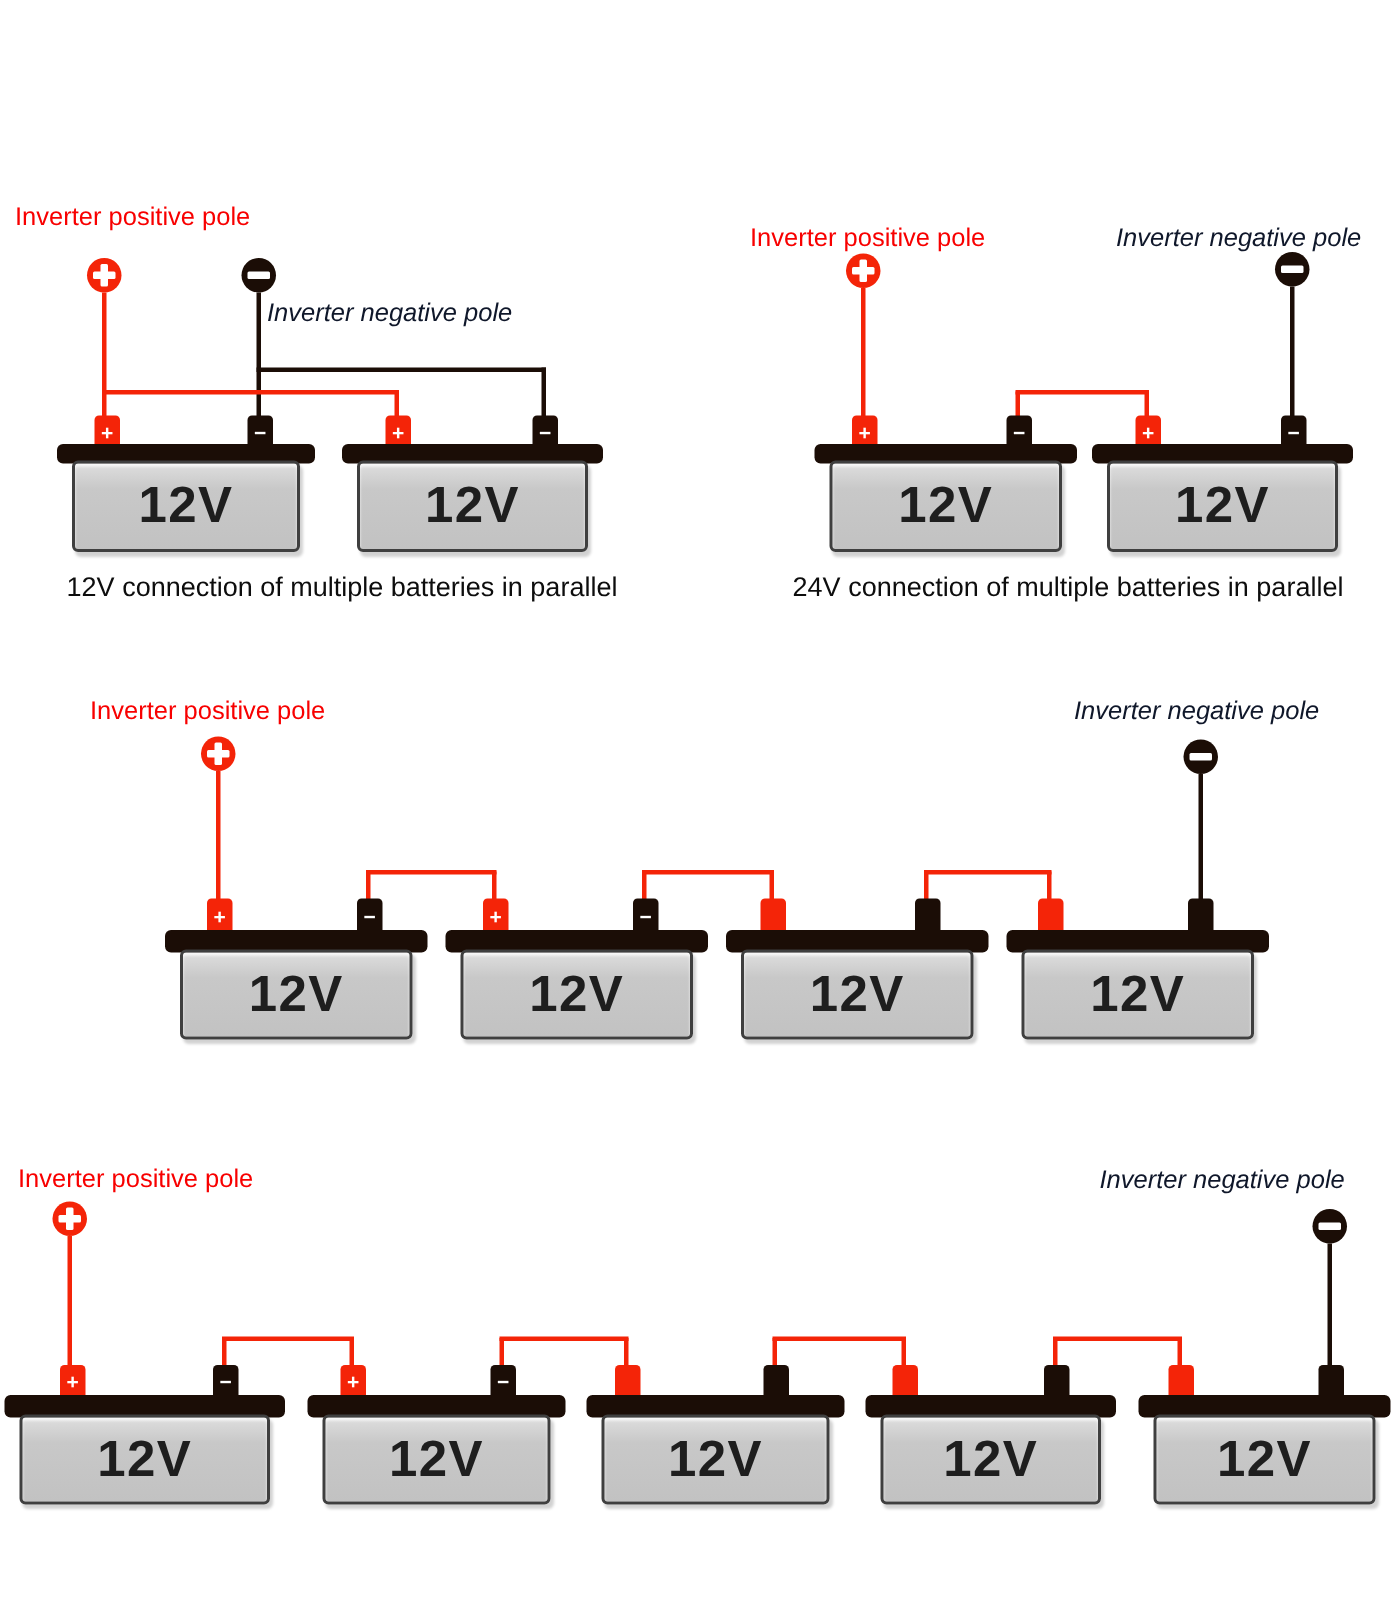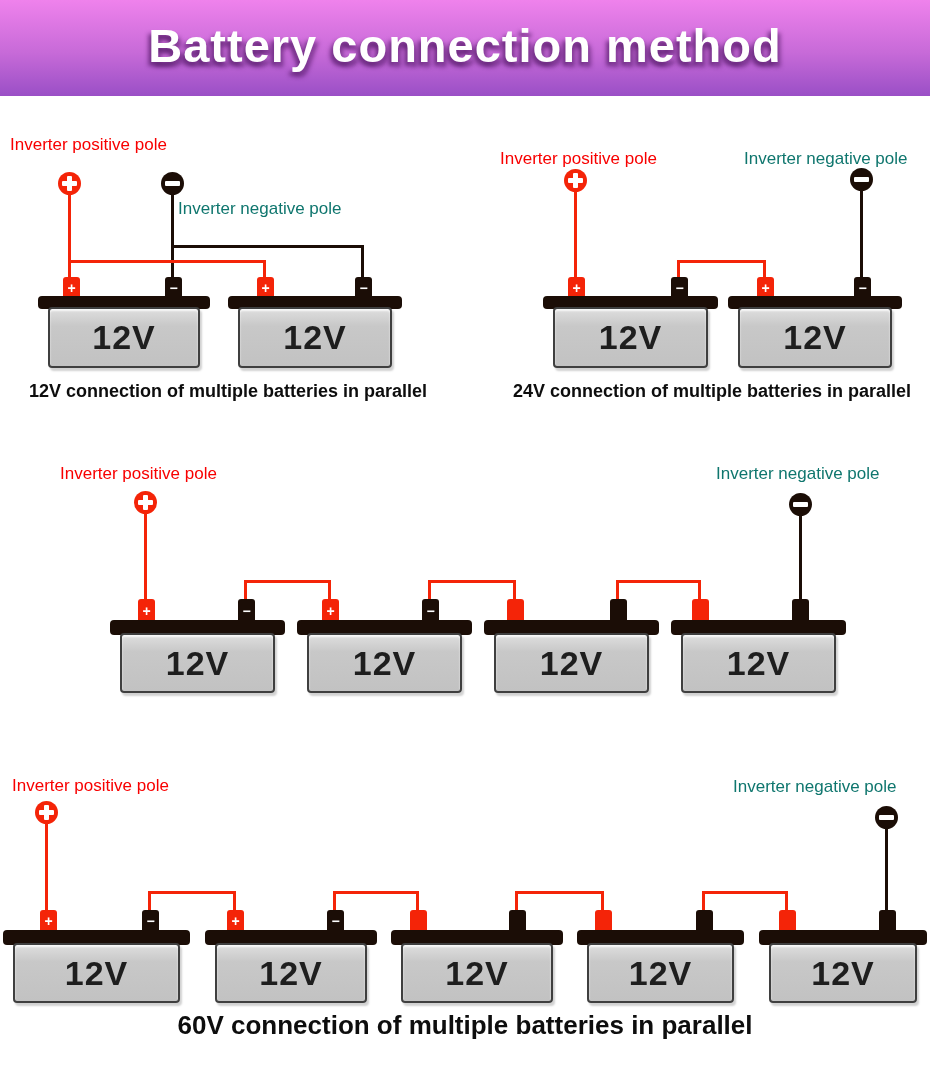--- a/index.html
+++ b/index.html
@@ -7,21 +7,21 @@
         font-family:"Liberation Sans", sans-serif;}
   
   #header{position:absolute;left:0;top:0;width:930px;height:96px;
           background:linear-gradient(180deg,#ef82ec 0%,#c76ad8 55%,#9a4fc6 100%);}
   #title{width:100%;text-align:center;line-height:92px;margin:0;
          font-size:47px;font-weight:bold;color:#ffffff;letter-spacing:1px;
          text-shadow:-3px 4px 4px rgba(88,28,108,.75), 3px 5px 4px rgba(88,28,108,.6);}
   
   .pos-label,.neg-label{position:absolute;font-size:17px;white-space:nowrap;}
   .pos-label{color:#f80000;}
-  .neg-label{color:#0f766e;}
+  .neg-label{color:#0f172a;font-style:italic;}
   
   .pole{position:absolute;width:23px;height:23px;border-radius:50%;}
   .pole.pos{background:#f42408;}
   .pole.neg{background:#1b0d06;}
   .pole .hbar{position:absolute;left:4px;top:9px;width:15px;height:5px;background:#fff;border-radius:1px;}
   .pole .vbar{position:absolute;left:9px;top:4px;width:5px;height:15px;background:#fff;border-radius:1px;}
   
   .wire{position:absolute;}
   
   .bat-bar{position:absolute;background:#1b0d06;border-radius:4px;}
@@ -29,32 +29,29 @@
             border:2px solid #3f3f3f;border-radius:4px;box-sizing:border-box;
             display:flex;align-items:center;justify-content:center;
             box-shadow:inset 0 2px 2px rgba(255,255,255,.8), 2px 3px 2px rgba(0,0,0,.18);}
   .bat-volt{font-size:34px;font-weight:600;color:#1e1e1e;letter-spacing:1px;}
   .term{position:absolute;width:17px;border-radius:3px 3px 0 0;
         display:flex;align-items:center;justify-content:center;
         color:#fff;font-size:14px;font-weight:bold;line-height:1;}
   .term.pos{background:#f42408;}
   .term.neg{background:#1b0d06;}
   
-  .caption{position:absolute;text-align:center;color:#0d0d0d;white-space:nowrap;font-weight:bold;}
+  .caption{position:absolute;text-align:center;color:#0d0d0d;white-space:nowrap;}
   .caption.small{font-size:18px;}
   .caption.big{font-size:26px;}
 </style>
 </head>
 <body>
 
 <div id="page">
 
-  <div id="header">
-    <h1 id="title">Battery connection method</h1>
-  </div>
 
   <div class="pos-label" style="left:10px;top:135px">Inverter positive pole</div>
   <div class="neg-label" style="left:178px;top:199px">Inverter negative pole</div>
   <div class="pole pos" style="left:58px;top:172px">
       <span class="hbar"></span>
       <span class="vbar"></span>
     </div>
   <div class="pole neg" style="left:161px;top:172px">
       <span class="hbar"></span>
     </div>
@@ -83,21 +80,20 @@
 
   <div class="pos-label" style="left:12px;top:776px">Inverter positive pole</div>
   <div class="neg-label" style="left:733px;top:777px">Inverter negative pole</div>
   <div class="pole pos" style="left:35px;top:801px">
       <span class="hbar"></span>
       <span class="vbar"></span>
     </div>
   <div class="pole neg" style="left:875px;top:806px">
       <span class="hbar"></span>
     </div>
-  <div class="caption big" style="left:0px;top:1010px;width:930px">60V connection of multiple batteries in parallel</div>
 
 <div class="wire" style="left: 171px; top: 195px; width: 3px; height: 85px; background: rgb(27, 13, 6);"></div>
     <div class="wire" style="left: 171px; top: 245px; width: 193px; height: 3px; background: rgb(27, 13, 6);"></div>
     <div class="wire" style="left: 361px; top: 245px; width: 3px; height: 33px; background: rgb(27, 13, 6);"></div>
     <div class="wire" style="left: 68px; top: 195px; width: 3px; height: 85px; background: rgb(244, 36, 8);"></div>
     <div class="wire" style="left: 68px; top: 260px; width: 198px; height: 3px; background: rgb(244, 36, 8);"></div>
     <div class="wire" style="left: 263px; top: 260px; width: 3px; height: 19px; background: rgb(244, 36, 8);"></div>
     <div class="term pos" style="left: 63px; top: 277px; height: 21px;">+</div>
     <div class="term neg" style="left: 165px; top: 277px; height: 21px;">−</div>
     <div class="bat-bar" style="left: 38px; top: 296px; width: 172px; height: 13px;"></div>

